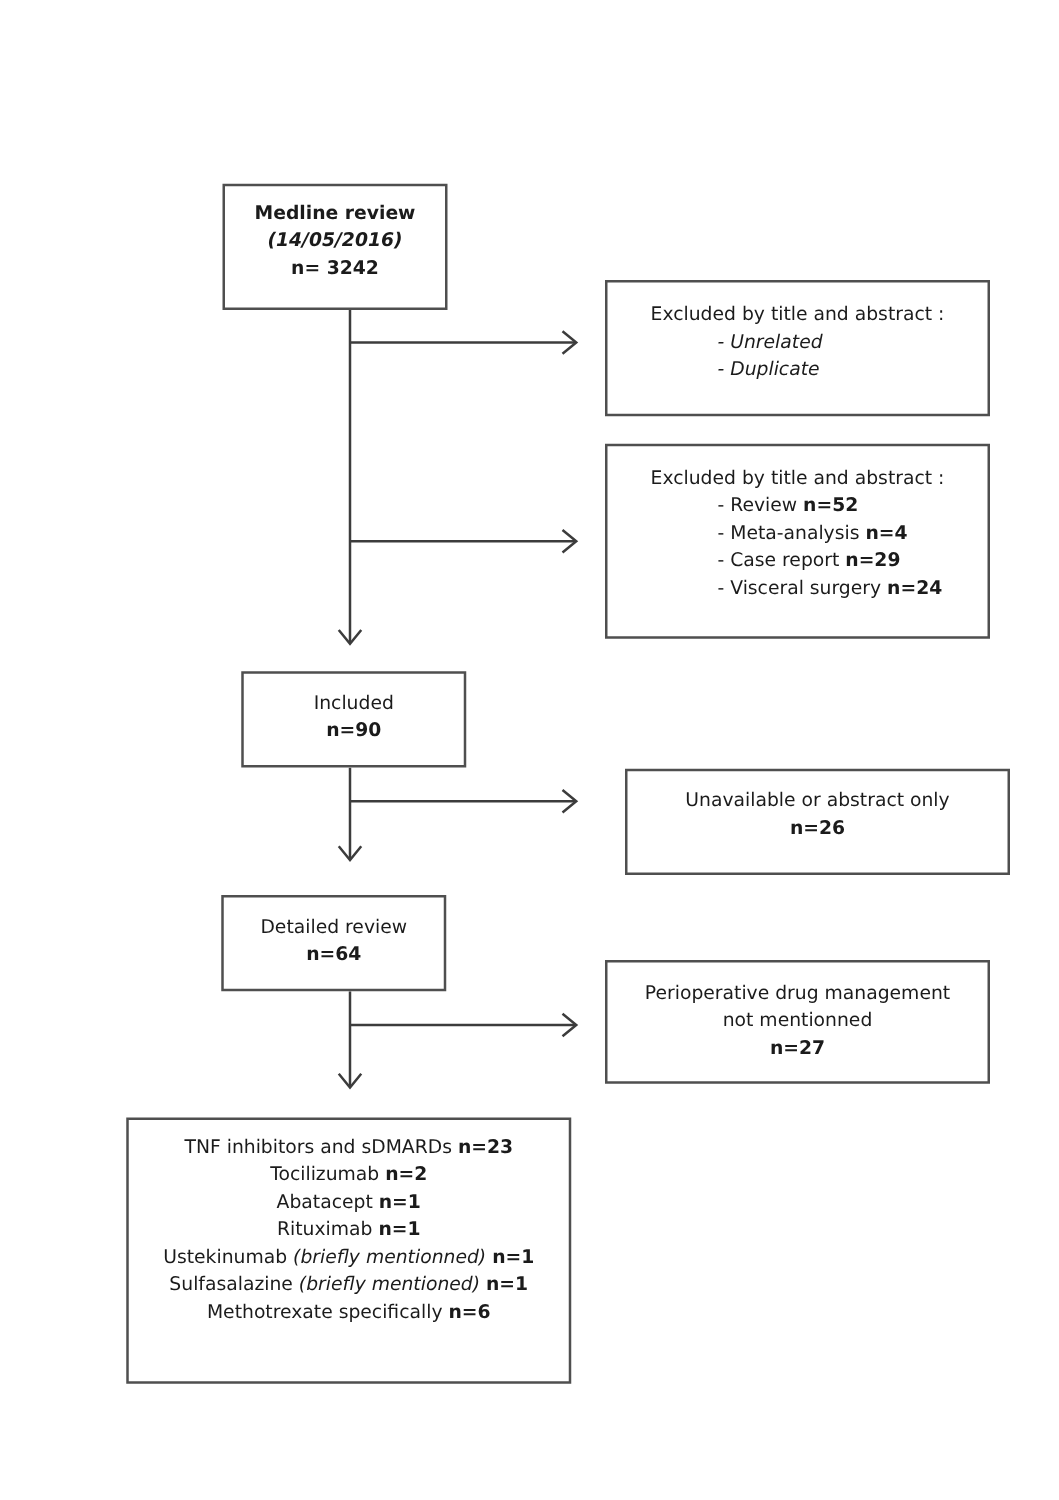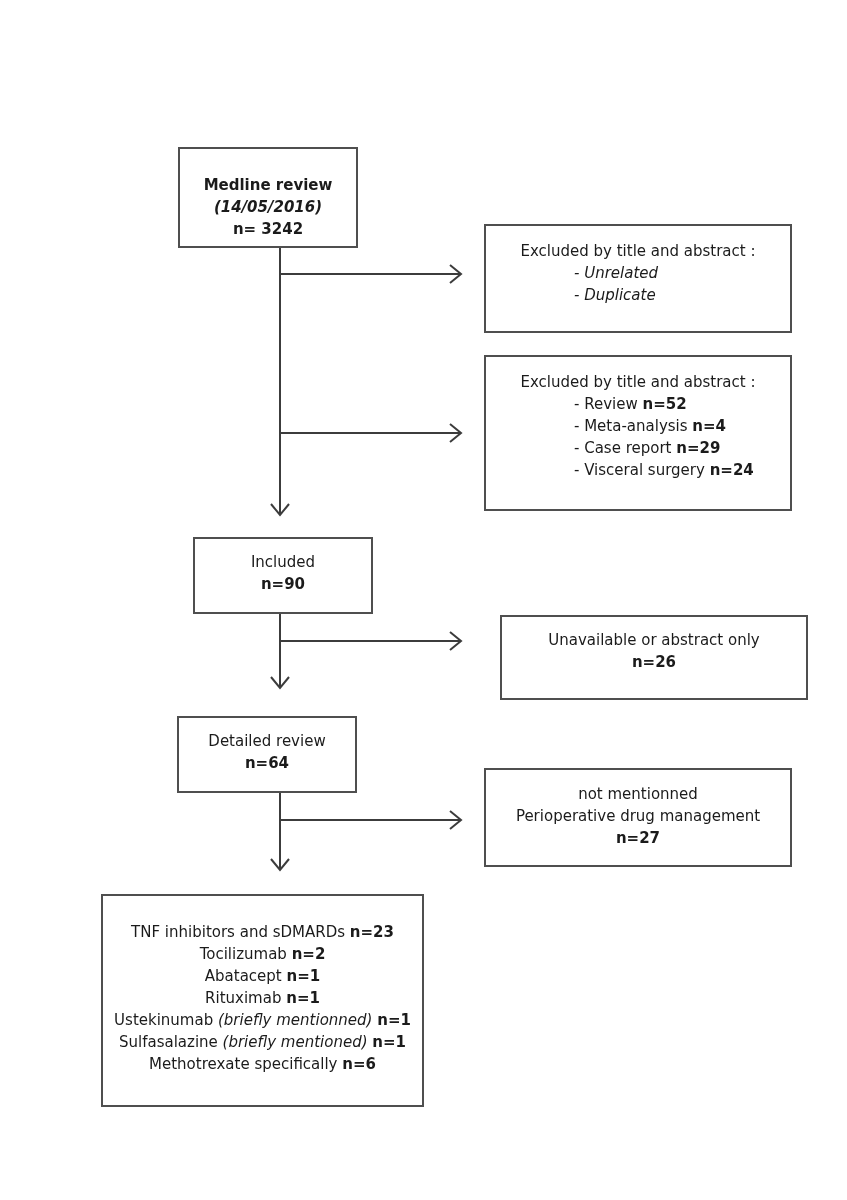--- a/index.html
+++ b/index.html
@@ -42,28 +42,28 @@
   .it   { font-style: italic; }
   .n    { font-weight: 700; }
   .gap-top { }
   .list {
     text-align: left;
     padding-left: 88px;
   }
   .final-line { white-space: pre-wrap; }
 
   
-  #box-medline     { left: 178px; top: 147px;  width: 180px; height: 101px; padding-top: 25px; }
+  #box-medline     { left: 178px; top: 147px;  width: 180px; height: 101px; padding-top: 10px; }
   #box-excluded-1  { left: 484px; top: 224px;  width: 308px; height: 109px; padding-top: 14px; }
   #box-excluded-2  { left: 484px; top: 355px;  width: 308px; height: 156px; padding-top: 14px; }
   #box-included    { left: 177px; top: 537px;  width: 180px; height: 77px;  padding-top: 12px; margin-left: 16px; }
   #box-unavailable { left: 484px; top: 615px;  width: 308px; height: 85px;  padding-top: 12px; margin-left: 16px; }
   #box-detailed    { left: 177px; top: 716px;  width: 180px; height: 77px;  padding-top: 12px; }
   #box-periop      { left: 484px; top: 768px;  width: 308px; height: 99px;  padding-top: 13px; }
-  #box-final       { left: 101px; top: 894px;  width: 323px; height: 213px; padding-top: 25px; }
+  #box-final       { left: 101px; top: 894px;  width: 356px; height: 213px; padding-top: 10px; }
 </style>
 </head>
 <body>
 
 <div class="canvas">
 
   <svg class="connectors" viewBox="0 0 847 1200" xmlns="http://www.w3.org/2000/svg">
     <g>
       <line x1="280" y1="248" x2="280" y2="514"></line>
       <polyline points="271,504 280,515 289,504"></polyline>
@@ -127,22 +127,22 @@
     <div>Unavailable or abstract only</div>
     <div class="n">n=26</div>
   </div>
 
   <div class="box" id="box-detailed">
     <div>Detailed review</div>
     <div class="n">n=64</div>
   </div>
 
   <div class="box" id="box-periop">
+    <div>Perioperative drug management</div>
     <div>not mentionned</div>
-    <div>Perioperative drug management</div>
     <div class="n">n=27</div>
   </div>
 
   <div class="box" id="box-final">
     <div class="final-line"><span>TNF inhibitors and sDMARDs </span><span class="it"></span><span class="n">n=23</span></div>
     <div class="final-line"><span>Tocilizumab </span><span class="it"></span><span class="n">n=2</span></div>
     <div class="final-line"><span>Abatacept </span><span class="it"></span><span class="n">n=1</span></div>
     <div class="final-line"><span>Rituximab </span><span class="it"></span><span class="n">n=1</span></div>
     <div class="final-line"><span>Ustekinumab </span><span class="it">(briefly mentionned) </span><span class="n">n=1</span></div>
     <div class="final-line"><span>Sulfasalazine </span><span class="it">(briefly mentioned) </span><span class="n">n=1</span></div>

